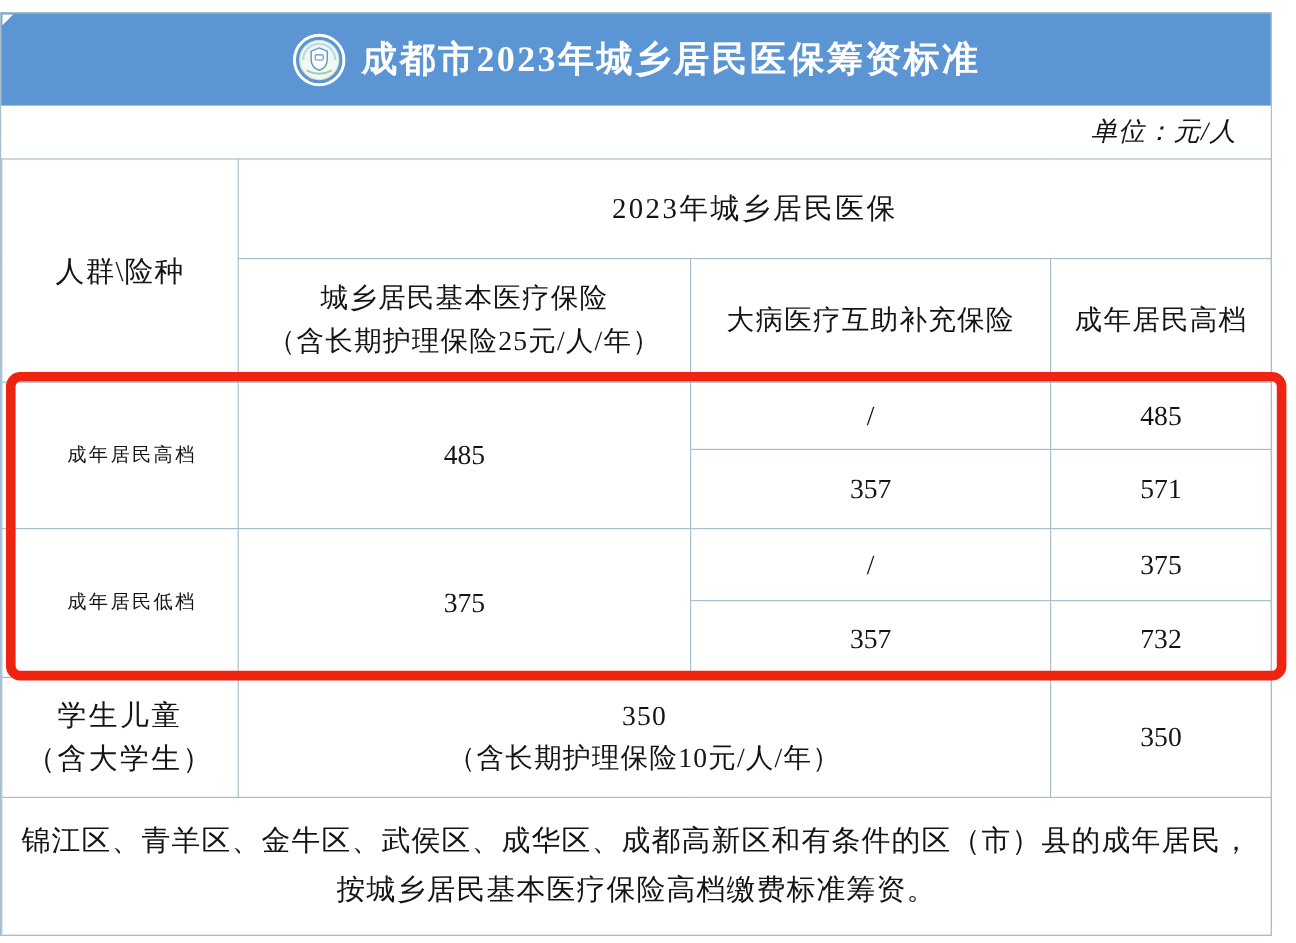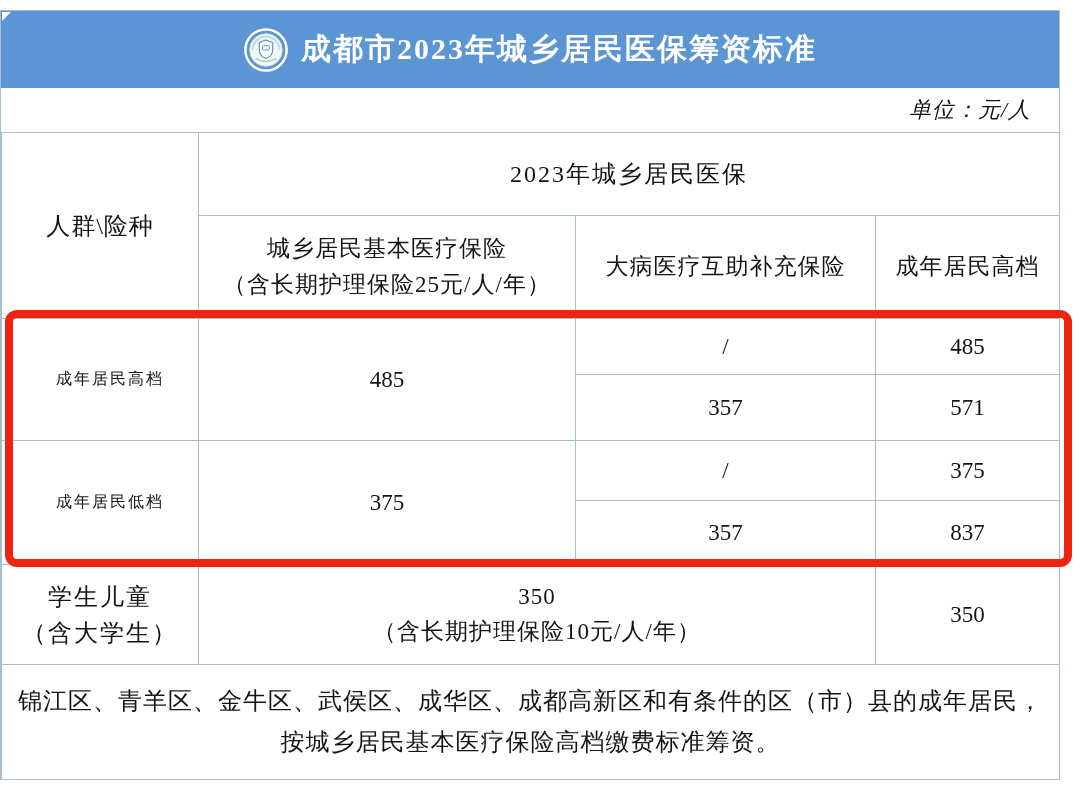--- a/index.html
+++ b/index.html
@@ -161,21 +161,21 @@
       </tr>
 
       <tr class="sub-c">
         <td rowspan="2" class="row-label">成年居民低档</td>
         <td rowspan="2" class="num">375</td>
         <td class="num">/</td>
         <td class="num">375</td>
       </tr>
       <tr class="sub-d">
         <td class="num">357</td>
-        <td class="num">837</td>
+        <td class="num">732</td>
       </tr>
 
       <tr class="student-row">
         <td class="student-label">
           <div>学生儿童</div>
           <div>（含大学生）</div>
         </td>
         <td colspan="2" class="combined-cell">
           <div>350</div>
           <div>（含长期护理保险10元/人/年）</div>

